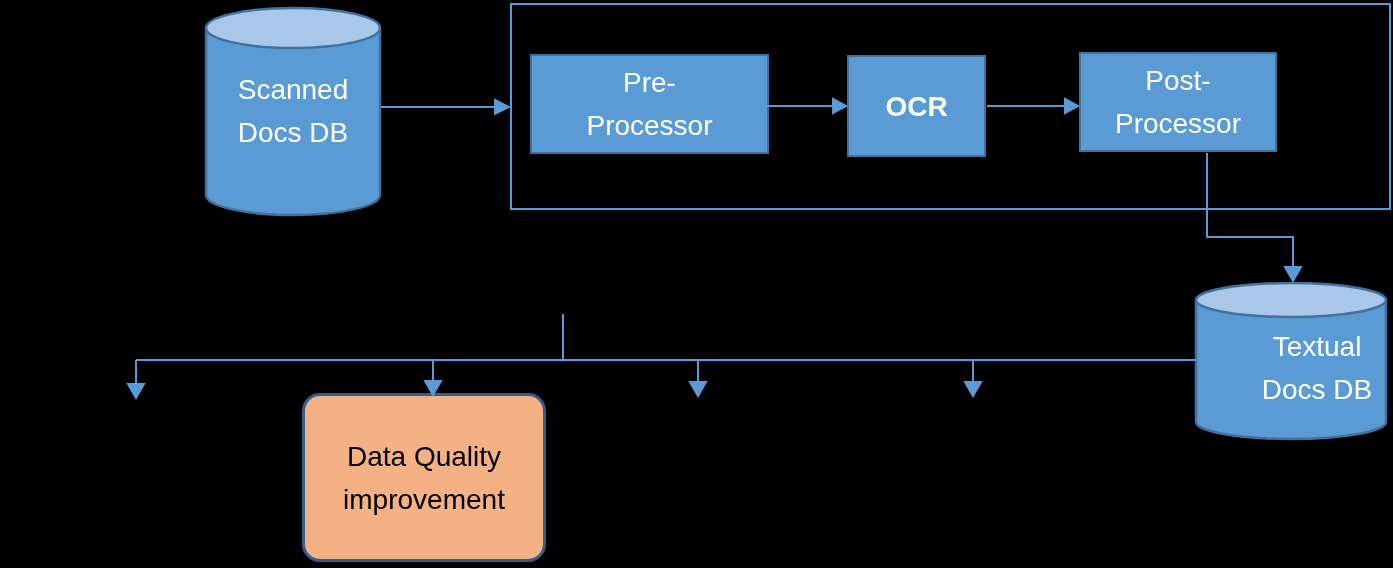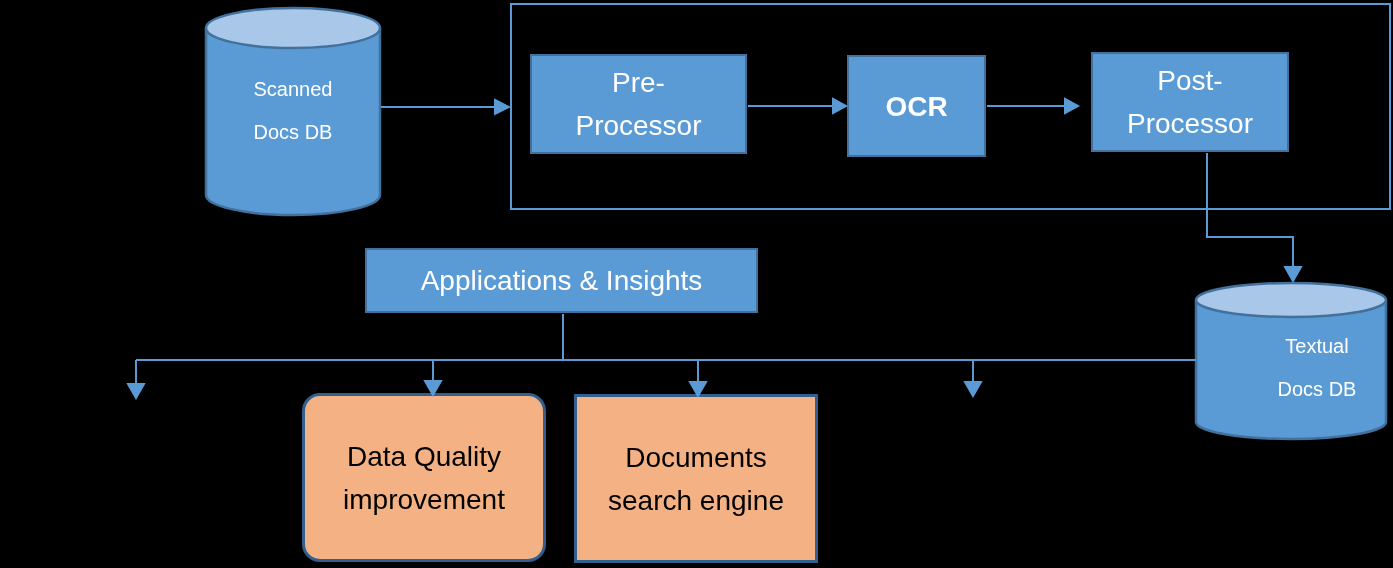--- a/index.html
+++ b/index.html
@@ -25,21 +25,21 @@
   }
   .orange-node{
     background:#F4B183;
     border:3px solid #31608F;
     color:#000000;
   }
   .cyl-label{
     position:absolute;
     display:flex;align-items:center;justify-content:center;
     text-align:center;white-space:pre-line;
-    font-size:20px;line-height:43px;color:#FFFFFF;
+    font-size:28px;line-height:43px;color:#FFFFFF;
   }
   .bold{font-weight:bold;}
   svg.layer{position:absolute;left:0;top:0;pointer-events:none;}
   .cyl{position:absolute;}
 </style>
 </head>
 <body>
 
 <div class="canvas">
 
@@ -47,39 +47,36 @@
     <rect x="511" y="4" width="879" height="205" fill="none" stroke="#5B9BD5" stroke-width="2"></rect>
   </svg>
 
   <svg class="cyl" style="left:204px;top:6px;" width="178" height="211">
     <path d="M2,22 V189 A87,20 0 0 0 176,189 V22" fill="#5B9BD5" stroke="#41719C" stroke-width="2.5"></path>
     <ellipse cx="89" cy="22" rx="87" ry="20" fill="#A9C7E8" stroke="#41719C" stroke-width="2.5"></ellipse>
   </svg>
   <div class="cyl-label" style="left:204px;top:68px;width:178px;height:86px;">Scanned
 Docs DB</div>
 
-  <div class="node blue-node" style="left:530px;top:54px;width:217px;height:100px;">Pre-
+  <div class="node blue-node" style="left:530px;top:54px;width:239px;height:100px;">Pre-
 Processor</div>
   <div class="node blue-node bold" style="left:847px;top:55px;width:139px;height:102px;">OCR</div>
-  <div class="node blue-node" style="left:1079px;top:52px;width:198px;height:100px;margin-left:12px;">Post-
+  <div class="node blue-node" style="left:1079px;top:52px;width:198px;height:100px;">Post-
 Processor</div>
 
   <svg class="cyl" style="left:1194px;top:281px;" width="194" height="160">
     <path d="M2,19 V141 A95,17 0 0 0 192,141 V19" fill="#5B9BD5" stroke="#41719C" stroke-width="2.5"></path>
     <ellipse cx="97" cy="19" rx="95" ry="17" fill="#A9C7E8" stroke="#41719C" stroke-width="2.5"></ellipse>
   </svg>
   <div class="cyl-label" style="left:1194px;top:325px;width:156px;height:86px;padding-left:45px;">Textual
 Docs DB</div>
 
-  <div class="node blue-node" style="left:365px;top:248px;width:393px;height:65px;">Applications &amp; Insights</div>
 
   <div class="node orange-node" style="left:302px;top:393px;width:244px;height:169px;border-radius:18px;">Data Quality
 improvement</div>
-  <div class="node orange-node" style="left:574px;top:394px;width:244px;height:169px;">Documents
-search engine</div>
 
   <svg class="layer" width="1393" height="568">
     <g stroke="#5B9BD5" stroke-width="2" fill="#5B9BD5">
 
       <g>
         <line x1="381" y1="107" x2="495" y2="107"></line>
         <polygon points="495,100 509,107 495,114"></polygon>
       </g>
 
       <g>

